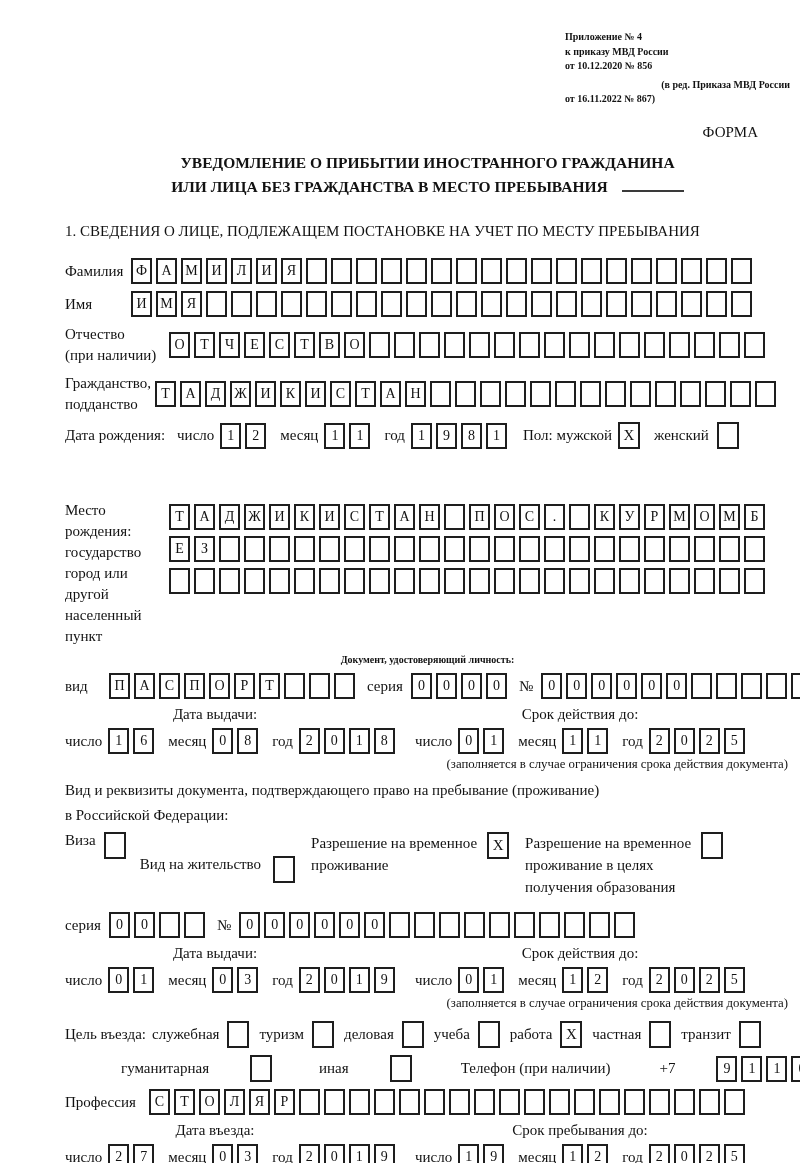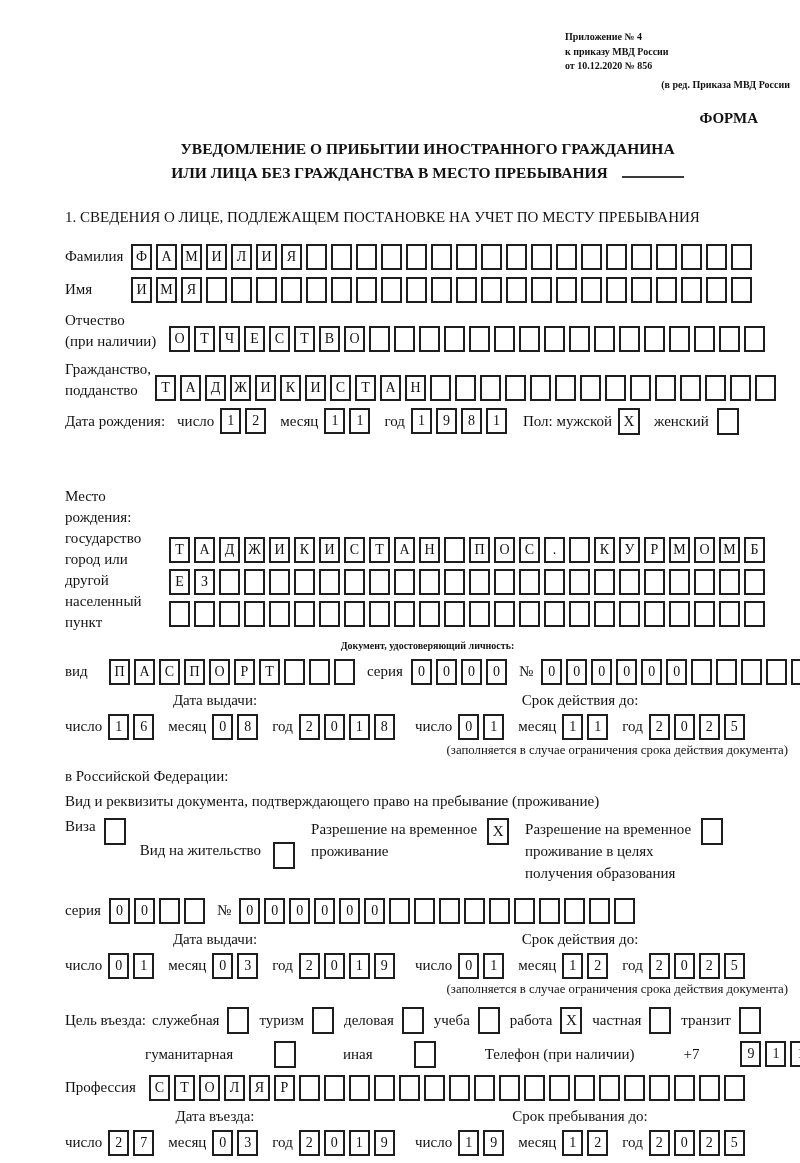--- a/index.html
+++ b/index.html
@@ -1,29 +1,29 @@
 <!DOCTYPE html>
 <html><head>
 <meta charset="utf-8">
 <style>
   html,body{margin:0;padding:0;background:#ffffff;}
   body{width:800px;min-height:1163px;color:#121212;font-family:"Liberation Serif","DejaVu Serif",serif;font-size:15px;}
   .page{padding:30px 10px 18px 65px;box-sizing:border-box;width:800px;}
 
   .hdr-right{margin-left:500px;font-size:10px;line-height:1.45;font-weight:bold;}
   .hdr-right .ed{margin-top:4px;line-height:1.4;text-align:right;}
-  .forma{font-weight:bold;text-align:right;padding-right:32px;margin:18px 0 10px;font-size:15px;}
+  .forma{font-weight:normal;text-align:right;padding-right:32px;margin:18px 0 10px;font-size:15px;}
 
   .title{font-weight:bold;text-align:center;font-size:15.5px;line-height:1.55;margin:6px 0 2px;}
   .uline{display:inline-block;width:62px;border-bottom:2px solid #3a3a3a;height:0.85em;margin-left:14px;}
 
   .sec-head{font-weight:normal;font-size:15px;margin:24px 0 18px;}
 
   .row{display:flex;align-items:center;margin:0 0 7px 0;}
-  .row.top{align-items:flex-end;}
+  .row.top{align-items:center;}
   .lbl{flex:none;}
   .lblcol{flex:none;line-height:21px;}
   .cells{display:flex;flex:none;}
   .cell{box-sizing:border-box;flex:none;width:21px;height:26px;border:2px solid #1e1e1e;margin-right:4px;
         display:flex;align-items:center;justify-content:center;font-size:14px;background:#fff;}
   .cbx{box-sizing:border-box;flex:none;width:22px;height:27px;border:2px solid #1e1e1e;
        display:flex;align-items:center;justify-content:center;font-size:15px;background:#fff;}
   .stack{display:flex;flex-direction:column;}
   .stack .cells{margin-bottom:6px;}
 
@@ -46,20 +46,21 @@
 </head>
 <body>
 
 <div class="page">
 
   <div class="hdr-right">
     <div>Приложение № 4</div>
     <div>к приказу МВД России</div>
     <div>от 10.12.2020 № 856</div>
     <div class="ed">(в ред. Приказа МВД России</div>
+    <div>от 16.11.2022 № 867)</div>
   </div>
 
   <div class="forma">ФОРМА</div>
 
   <div class="title">
     <span>УВЕДОМЛЕНИЕ О ПРИБЫТИИ ИНОСТРАННОГО ГРАЖДАНИНА</span><br>
     <span>ИЛИ ЛИЦА БЕЗ ГРАЖДАНСТВА В МЕСТО ПРЕБЫВАНИЯ</span><span class="uline"></span>
   </div>
 
   <div class="sec-head">1. СВЕДЕНИЯ О ЛИЦЕ, ПОДЛЕЖАЩЕМ ПОСТАНОВКЕ НА УЧЕТ ПО МЕСТУ ПРЕБЫВАНИЯ</div>
@@ -387,22 +388,22 @@
             <span class="cell">2</span>
             <span class="cell">0</span>
             <span class="cell">2</span>
             <span class="cell">5</span>
           </span>
       </div>
     </div>
   </div>
   <div class="note">(заполняется в случае ограничения срока действия документа)</div>
 
+  <div class="plain">Вид и реквизиты документа, подтверждающего право на пребывание (проживание)</div>
   <div class="plain">в Российской Федерации:</div>
-  <div class="plain">Вид и реквизиты документа, подтверждающего право на пребывание (проживание)</div>
 
   <div class="permit-row">
     <span class="pitem" style="margin-right:14px;text-align:right;">
       <span class="lbl">Виза</span>
       <span class="cbx ml8"></span>
     </span>
     <span class="pitem" style="margin-right:16px;margin-top:24px;">
       <span class="lbl">Вид на жительство</span>
       <span class="cbx ml12"></span>
     </span>
@@ -511,21 +512,21 @@
     <span class="lbl gap8">учеба</span>
     <span class="cbx gap10"></span>
     <span class="lbl gap8">работа</span>
     <span class="cbx gap10">X</span>
     <span class="lbl gap8">частная</span>
     <span class="cbx gap10"></span>
     <span class="lbl gap8">транзит</span>
     <span class="cbx"></span>
   </div>
 
-  <div class="row" style="margin-left:80px;gap:33px;">
+  <div class="row" style="margin-left:56px;gap:33px;">
     <span class="lbl gap8">гуманитарная</span>
     <span class="cbx gap14"></span>
     <span class="lbl gap8">иная</span>
     <span class="cbx gap16"></span>
     <span class="lbl gap16">Телефон (при наличии)</span>
     <span class="lbl gap8">+7</span>
     <span class="cells">
         <span class="cell">9</span>
         <span class="cell">1</span>
         <span class="cell">1</span>

